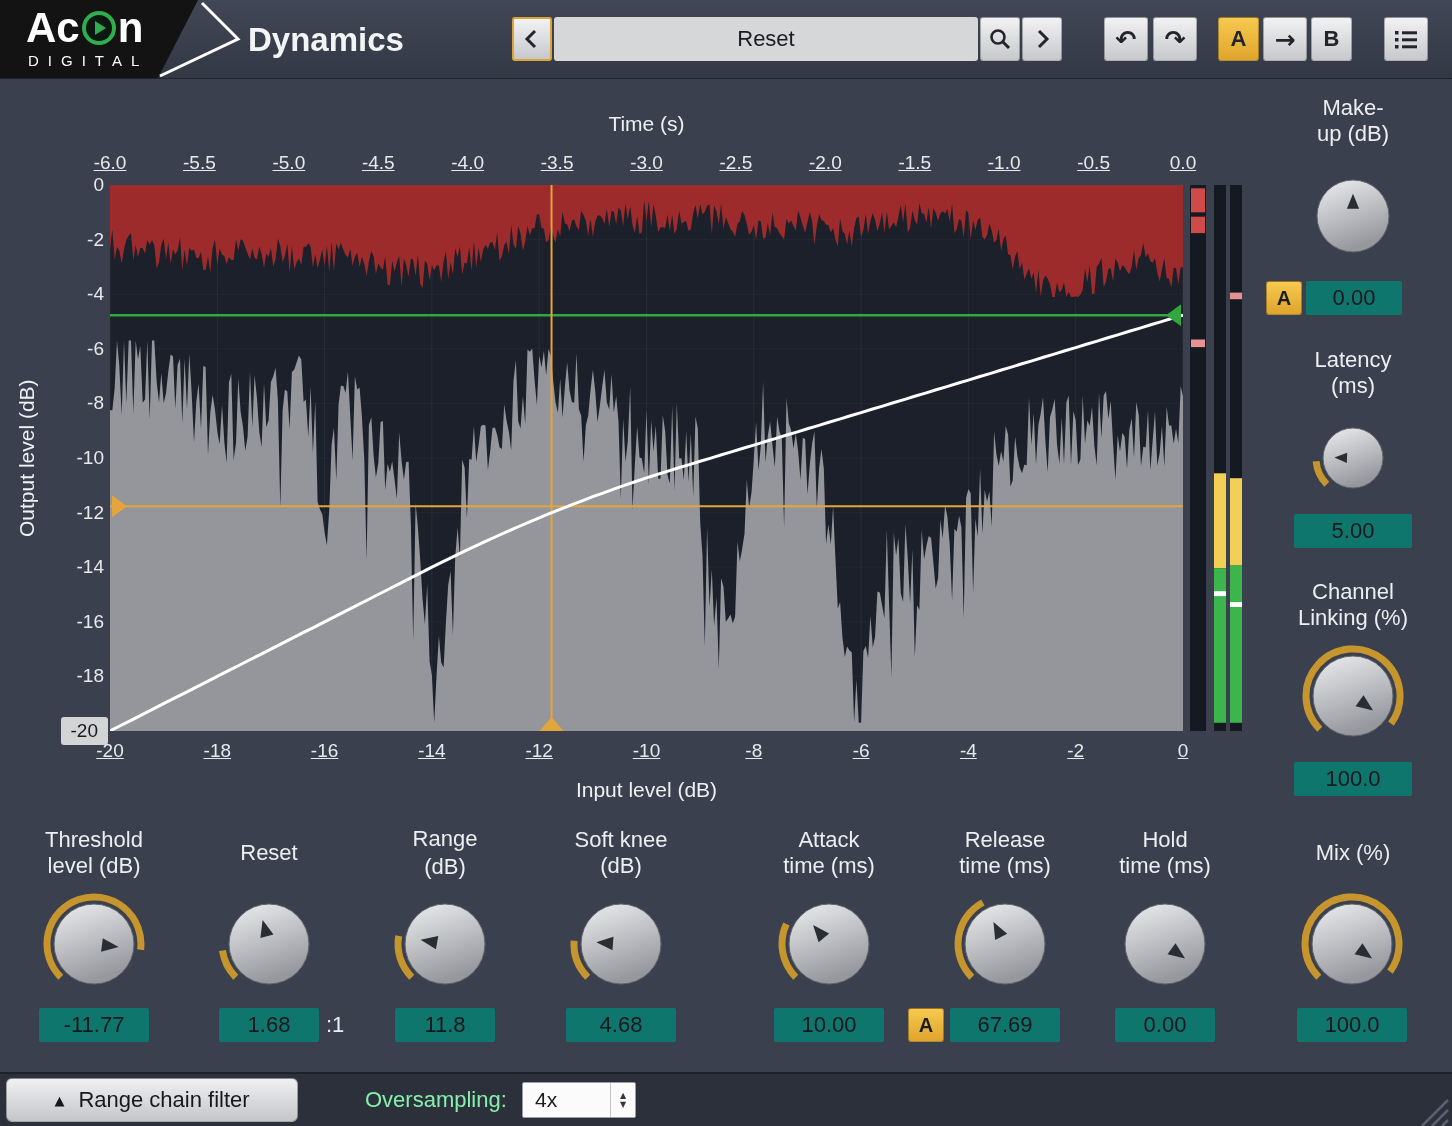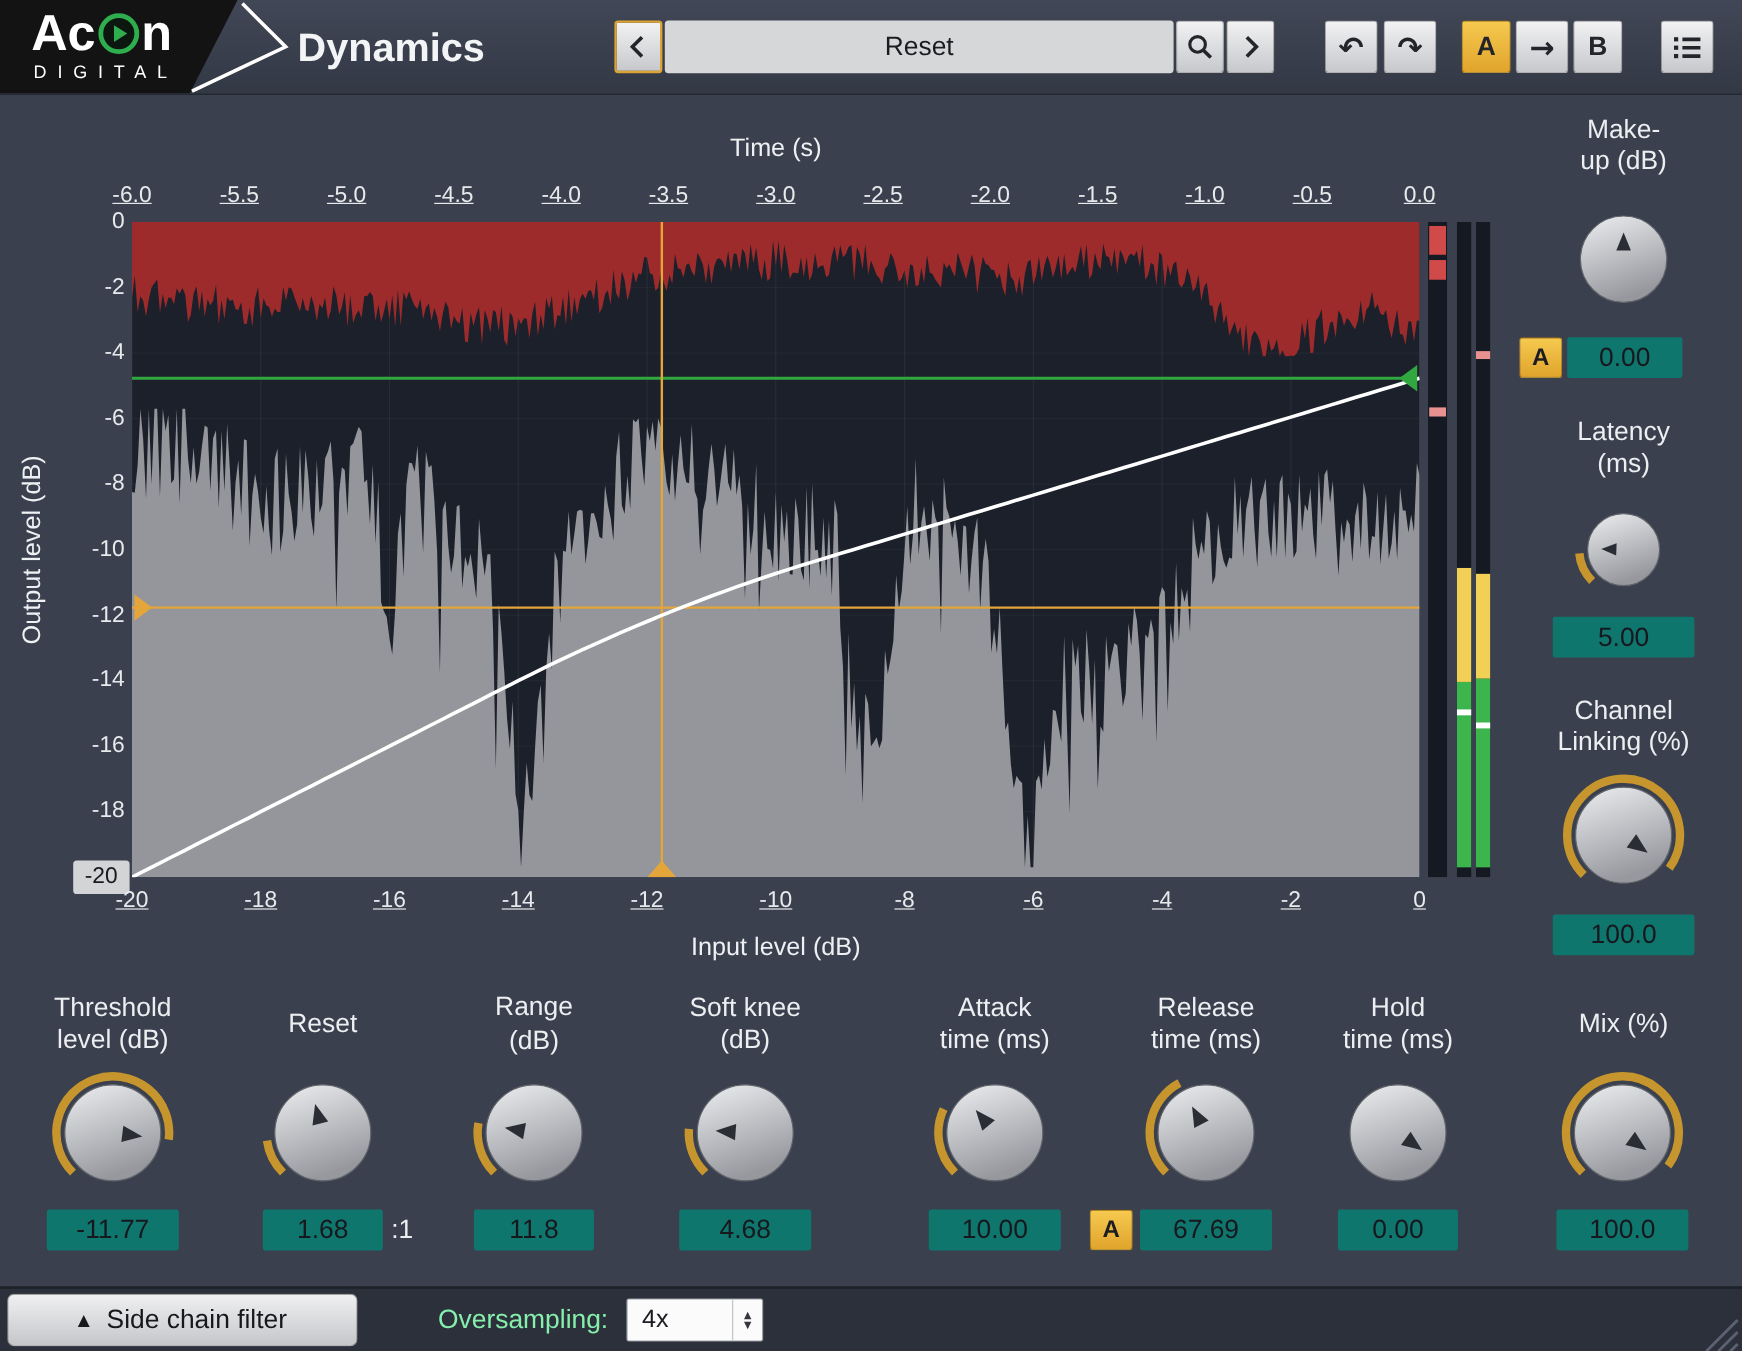--- a/index.html
+++ b/index.html
@@ -410,21 +410,21 @@
       </defs>
       <path d="M 18.8 85.2 A 47 47 0 1 1 90.0 79.6" stroke="#c6952d" stroke-width="7" fill="none"></path>
       <circle cx="52" cy="52" r="40" fill="url(#kg10)" stroke="#60646b" stroke-width="1"></circle>
       <polygon points="72.1,66.6 54.5,62.2 62.5,51.2" fill="#2a2d34"></polygon>
     </svg></div>
 <div class="vbox" style="left:1297px;top:1008px;width:110px;">100.0</div>
 
 <div class="footer">
   <div class="sc-btn">
     <span class="sc-arrow">▲</span>
-    <span>Side chain filter</span>
+    <span>Range chain filter</span>
   </div>
   <div class="ov-label">Oversampling:</div>
   <div class="ov-select">
     <span class="val">4x</span>
     <span class="ov-arrows">
         <span>▲</span>
         <span>▼</span>
       </span>
   </div>
   <svg width="32" height="30" style="position:absolute;left:1418px;top:22px;">

